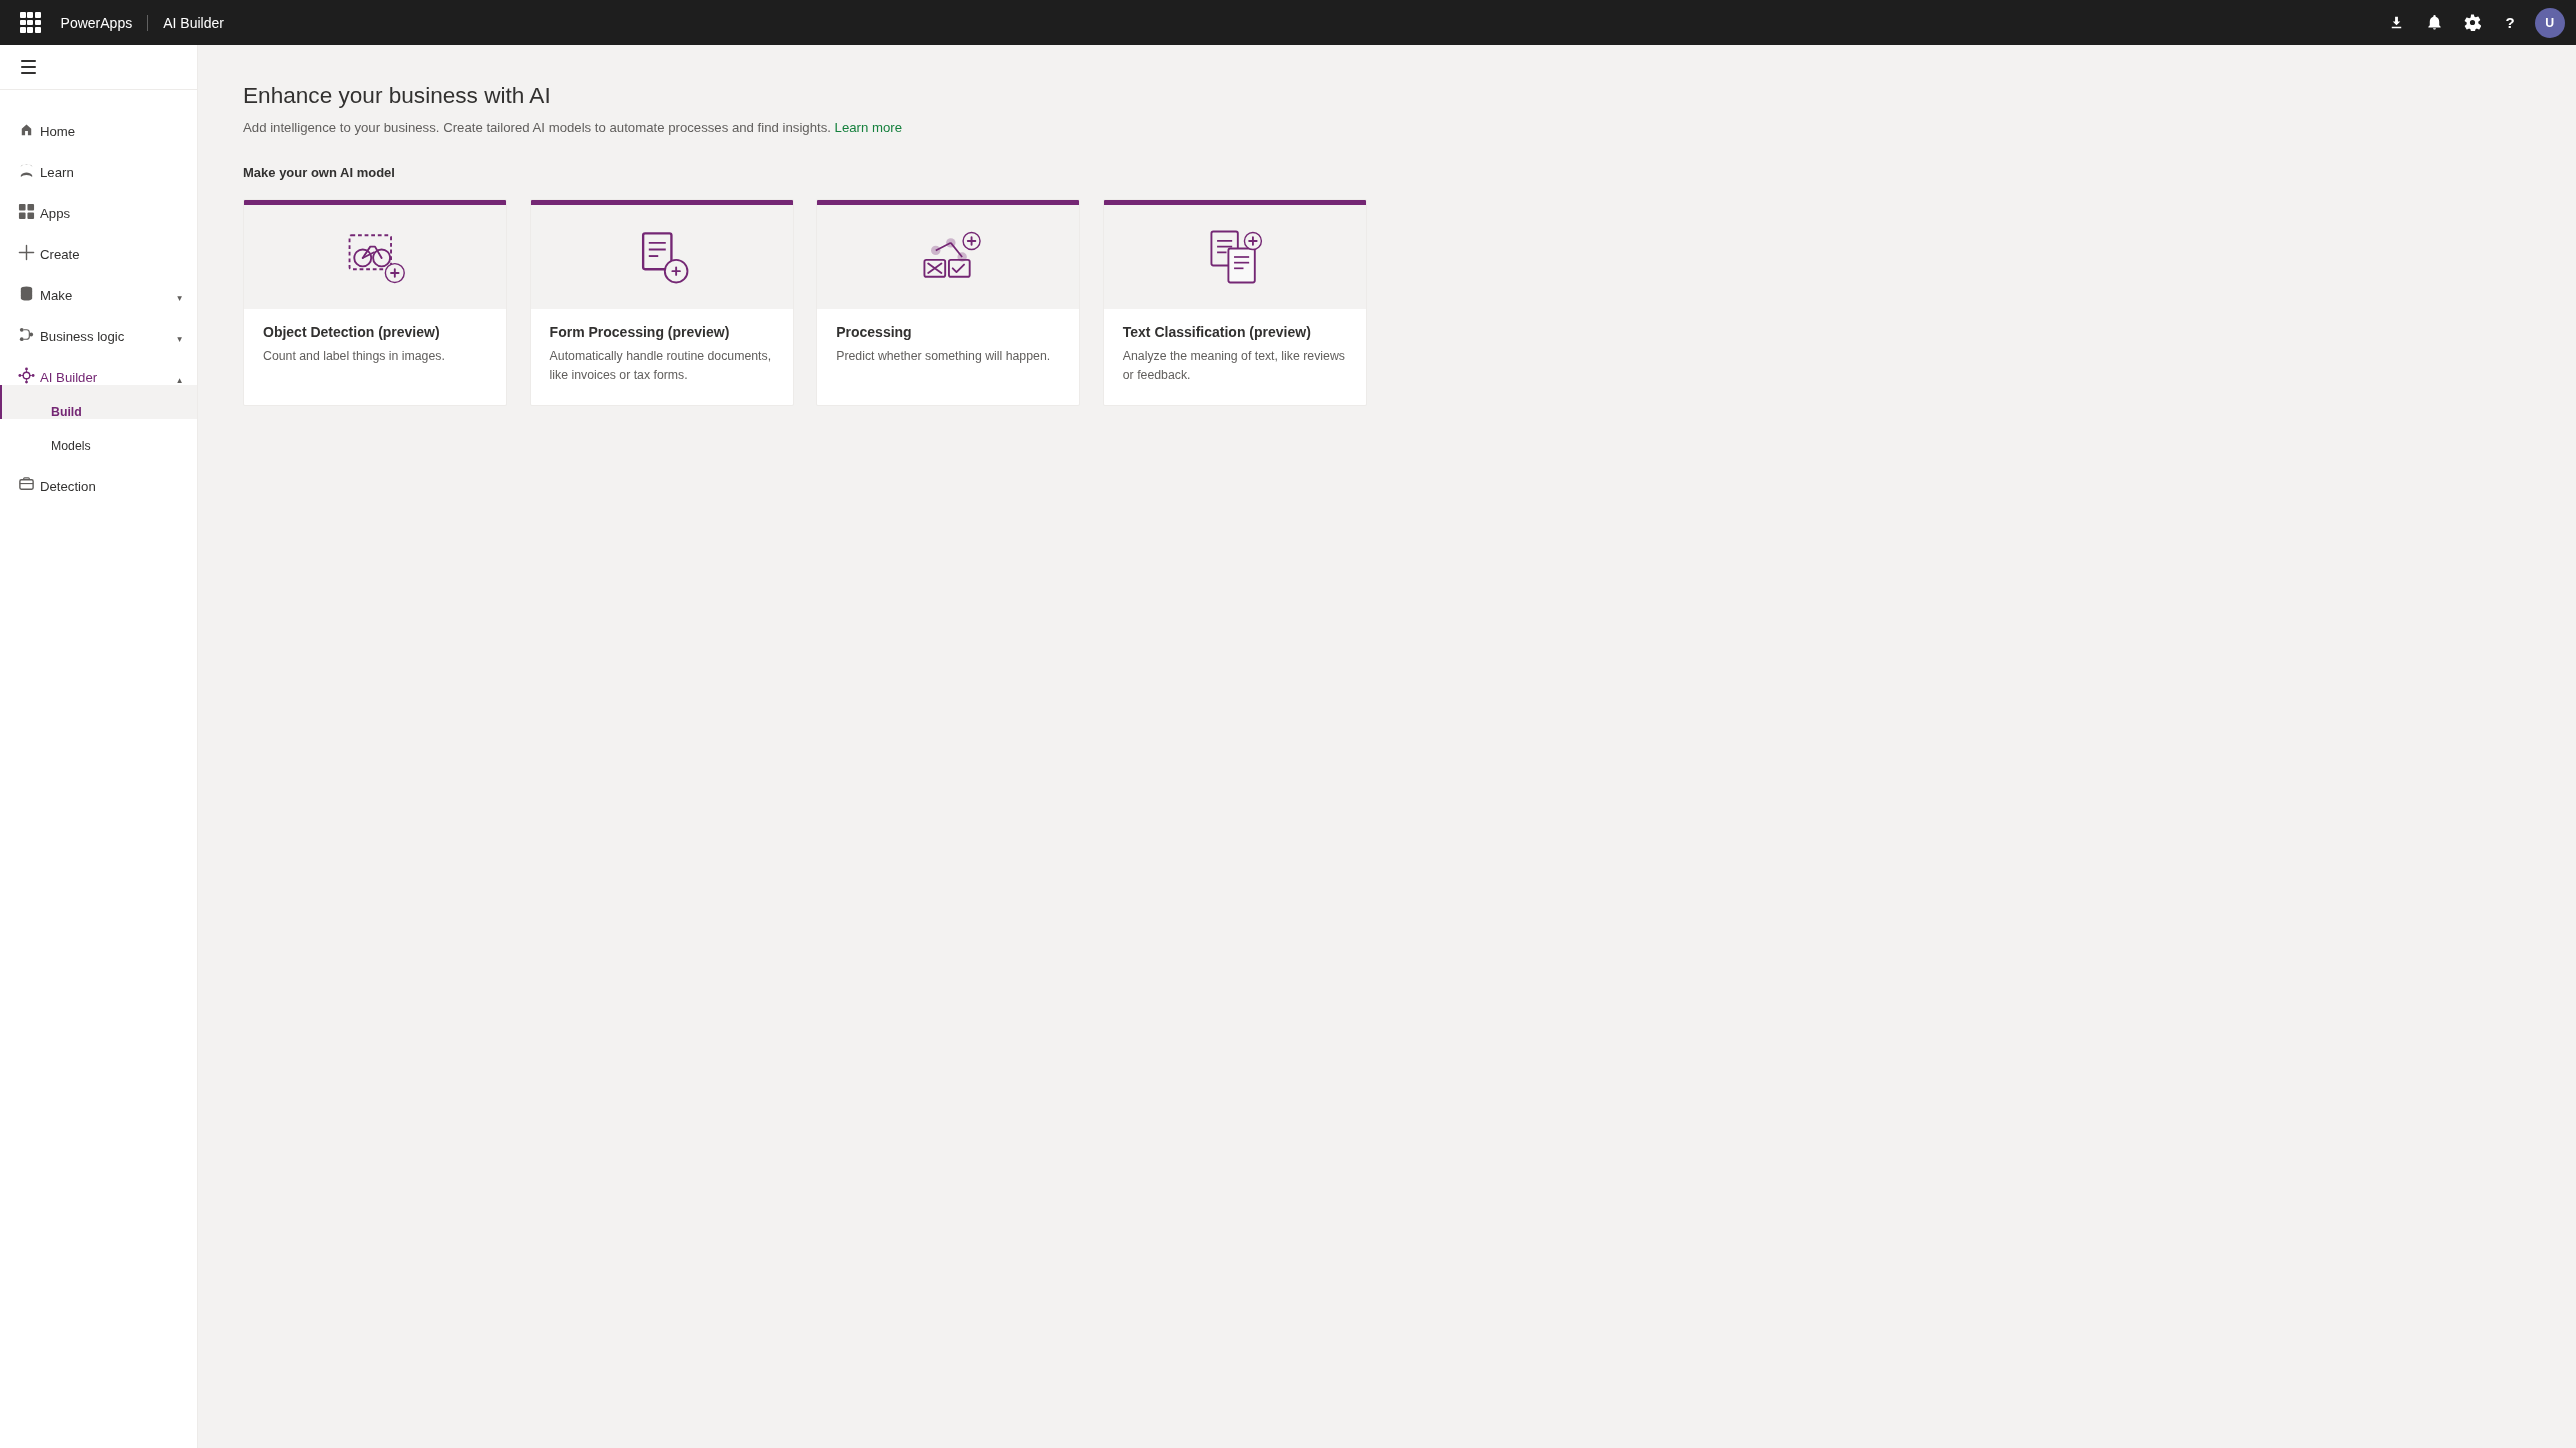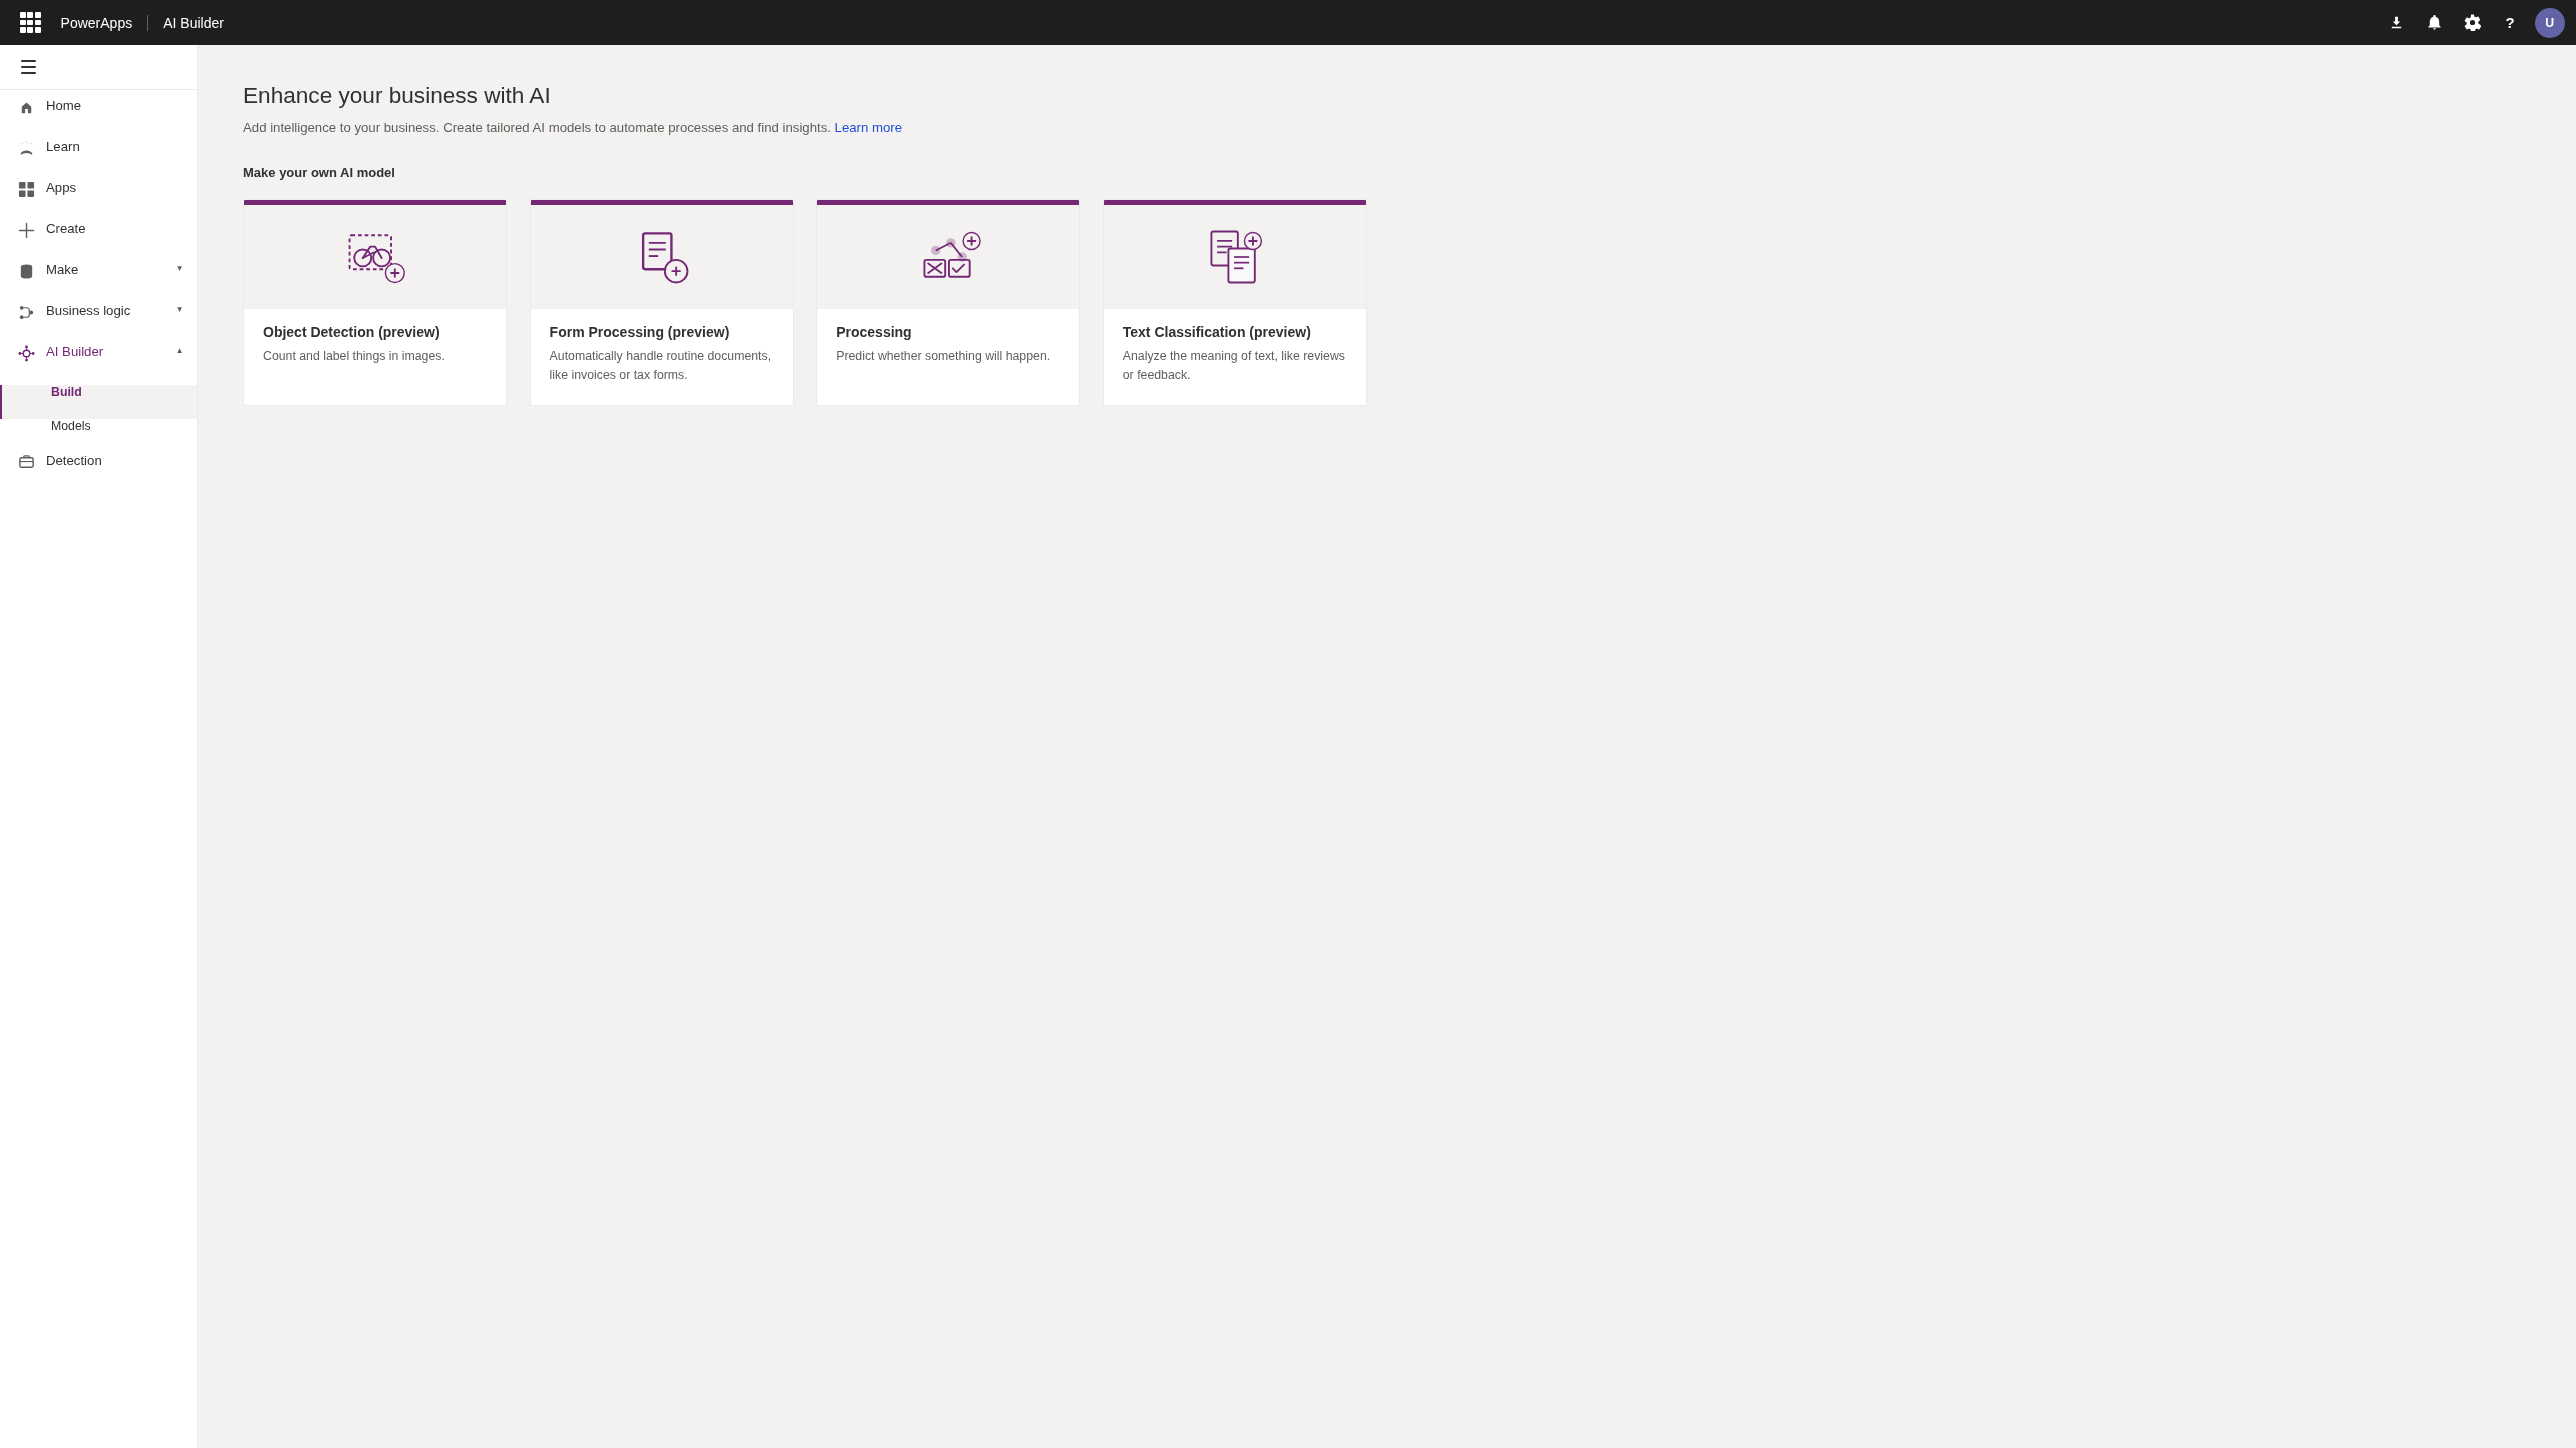--- a/index.html
+++ b/index.html
@@ -46,22 +46,22 @@
       border-bottom: 0.9px solid #edebe9;
     }
     .sidebar-hamburger {
       width: 34px; height: 34px; display: flex; align-items: center; justify-content: center;
       cursor: pointer; border-radius: 1.9px;
     }
     .hamburger-lines { display: flex; flex-direction: column; gap: 3.8px; }
     .hline { width: 15px; height: 1.9px; background: #323130; border-radius: 0.9px; }
     .sidebar-nav { padding: 7.5px 0; }
     .nav-item {
-      display: flex; align-items: flex-start; padding: 0 15px; height: 41px; cursor: pointer;
-      border-left: 2.8px solid transparent; color: #323130; font-size: 13.2px; gap: 10px;
+      display: flex; align-items: flex-end; padding: 0 15px; height: 41px; cursor: pointer;
+      border-left: 2.8px solid transparent; color: #323130; font-size: 13.2px; gap: 4px;
       position: relative;
     }
     .nav-item.active { border-left: 2.8px solid #742774; background: #f3f2f1; font-weight: 600; color: #742774; }
     .nav-item.sub { padding-left: 49px; font-size: 12.3px; height: 34px; }
     .nav-icon { width: 19px; height: 19px; display: flex; align-items: center; justify-content: center; flex-shrink: 0; }
     .nav-chevron { margin-left: auto; font-size: 9.4px; color: #605e5c; }
     .nav-item.section-active { color: #742774; }
 
     
     .content-area { flex: 1; display: flex; flex-direction: column; overflow: hidden; }
@@ -77,21 +77,21 @@
     }
     .search-input-wrapper input {
       border: none; outline: none; font-size: 12.3px; color: #605e5c; width: 100%;
       background: transparent;
     }
 
     
     .page-content { flex: 1; overflow-y: auto; padding: 38px 45px; background: #f3f2f1; }
     .page-heading { font-size: 22.6px; font-weight: 400; color: #323130; margin-bottom: 11.3px; }
     .page-subtext { font-size: 13.2px; color: #605e5c; margin-bottom: 30px; }
-    .page-subtext a { color: #1d4ed8; text-decoration: none; }
+    .page-subtext a { color: #15803d; text-decoration: none; }
     .section-heading { font-size: 13px; font-weight: 600; color: #323130; margin-bottom: 19px; }
 
     
     .cards-grid { display: flex; gap: 22.6px; flex-wrap: wrap; }
     .ai-card {
       background: white; border: 0.9px solid #edebe9; border-radius: 1.9px;
       width: 264px; min-height: 207px; cursor: pointer; overflow: hidden;
       transition: box-shadow 0.15s;
     }
     .card-accent { height: 4.7px; background: #742774; }

